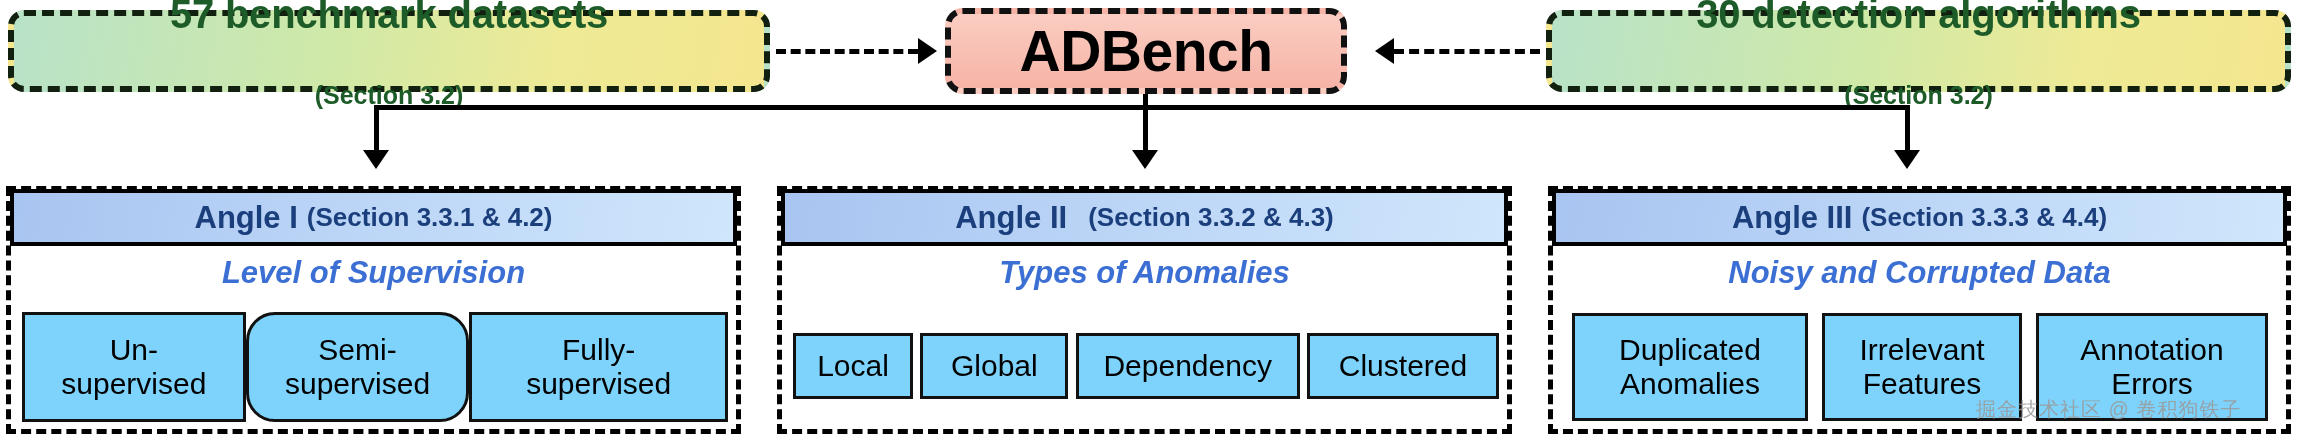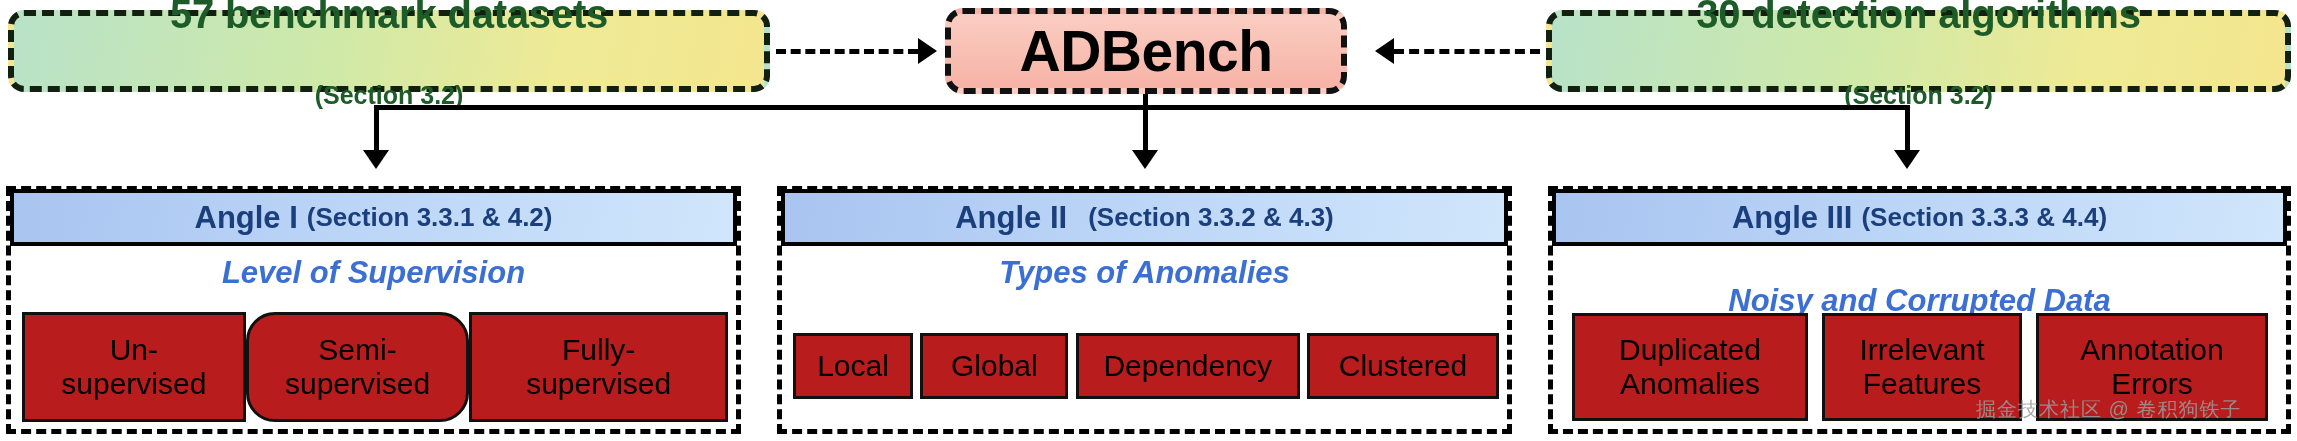--- a/index.html
+++ b/index.html
@@ -140,21 +140,21 @@
   }
   .leafrow {
     position: absolute;
     display: flex;
     align-items: stretch;
     justify-content: space-between;
   }
   .leaf {
     box-sizing: border-box;
     border: 3px solid #111111;
-    background: #b91c1c;
+    background: #7dd3fc;
     display: flex;
     align-items: center;
     justify-content: center;
     text-align: center;
     color: #000000;
     font-size: 30px;
     line-height: 1.12;
     padding: 0 6px;
   }
   .leaf.two-line { font-size: 30px; }
@@ -248,21 +248,21 @@
     <div class="leaf" style="width:192px;">
       <span>Clustered</span>
     </div>
   </div>
 
   <div class="panel" style="left:1548px; top:186px; width:743px; height:248px;"></div>
   <div class="panel-head" style="left:1552px; top:189px; width:735px; height:57px;">
     <span class="strong">Angle III</span>
     <span class="sec">(Section 3.3.3 &amp; 4.4)</span>
   </div>
-  <div class="panel-sub" style="left:1552px; top:255px; width:735px;margin-top:28px;">Noisy and Corrupted Data</div>
+  <div class="panel-sub" style="left:1552px; top:255px; width:735px;">Noisy and Corrupted Data</div>
 
   <div class="leafrow" style="left:1572px; top:313px; width:696px; height:108px;">
     <div class="leaf two-line" style="width:236px;">
       <span><span>Duplicated</span><br><span>Anomalies</span></span>
     </div>
     <div class="leaf two-line" style="width:200px;">
       <span><span>Irrelevant</span><br><span>Features</span></span>
     </div>
     <div class="leaf two-line" style="width:232px;">
       <span><span>Annotation</span><br><span>Errors</span></span>

